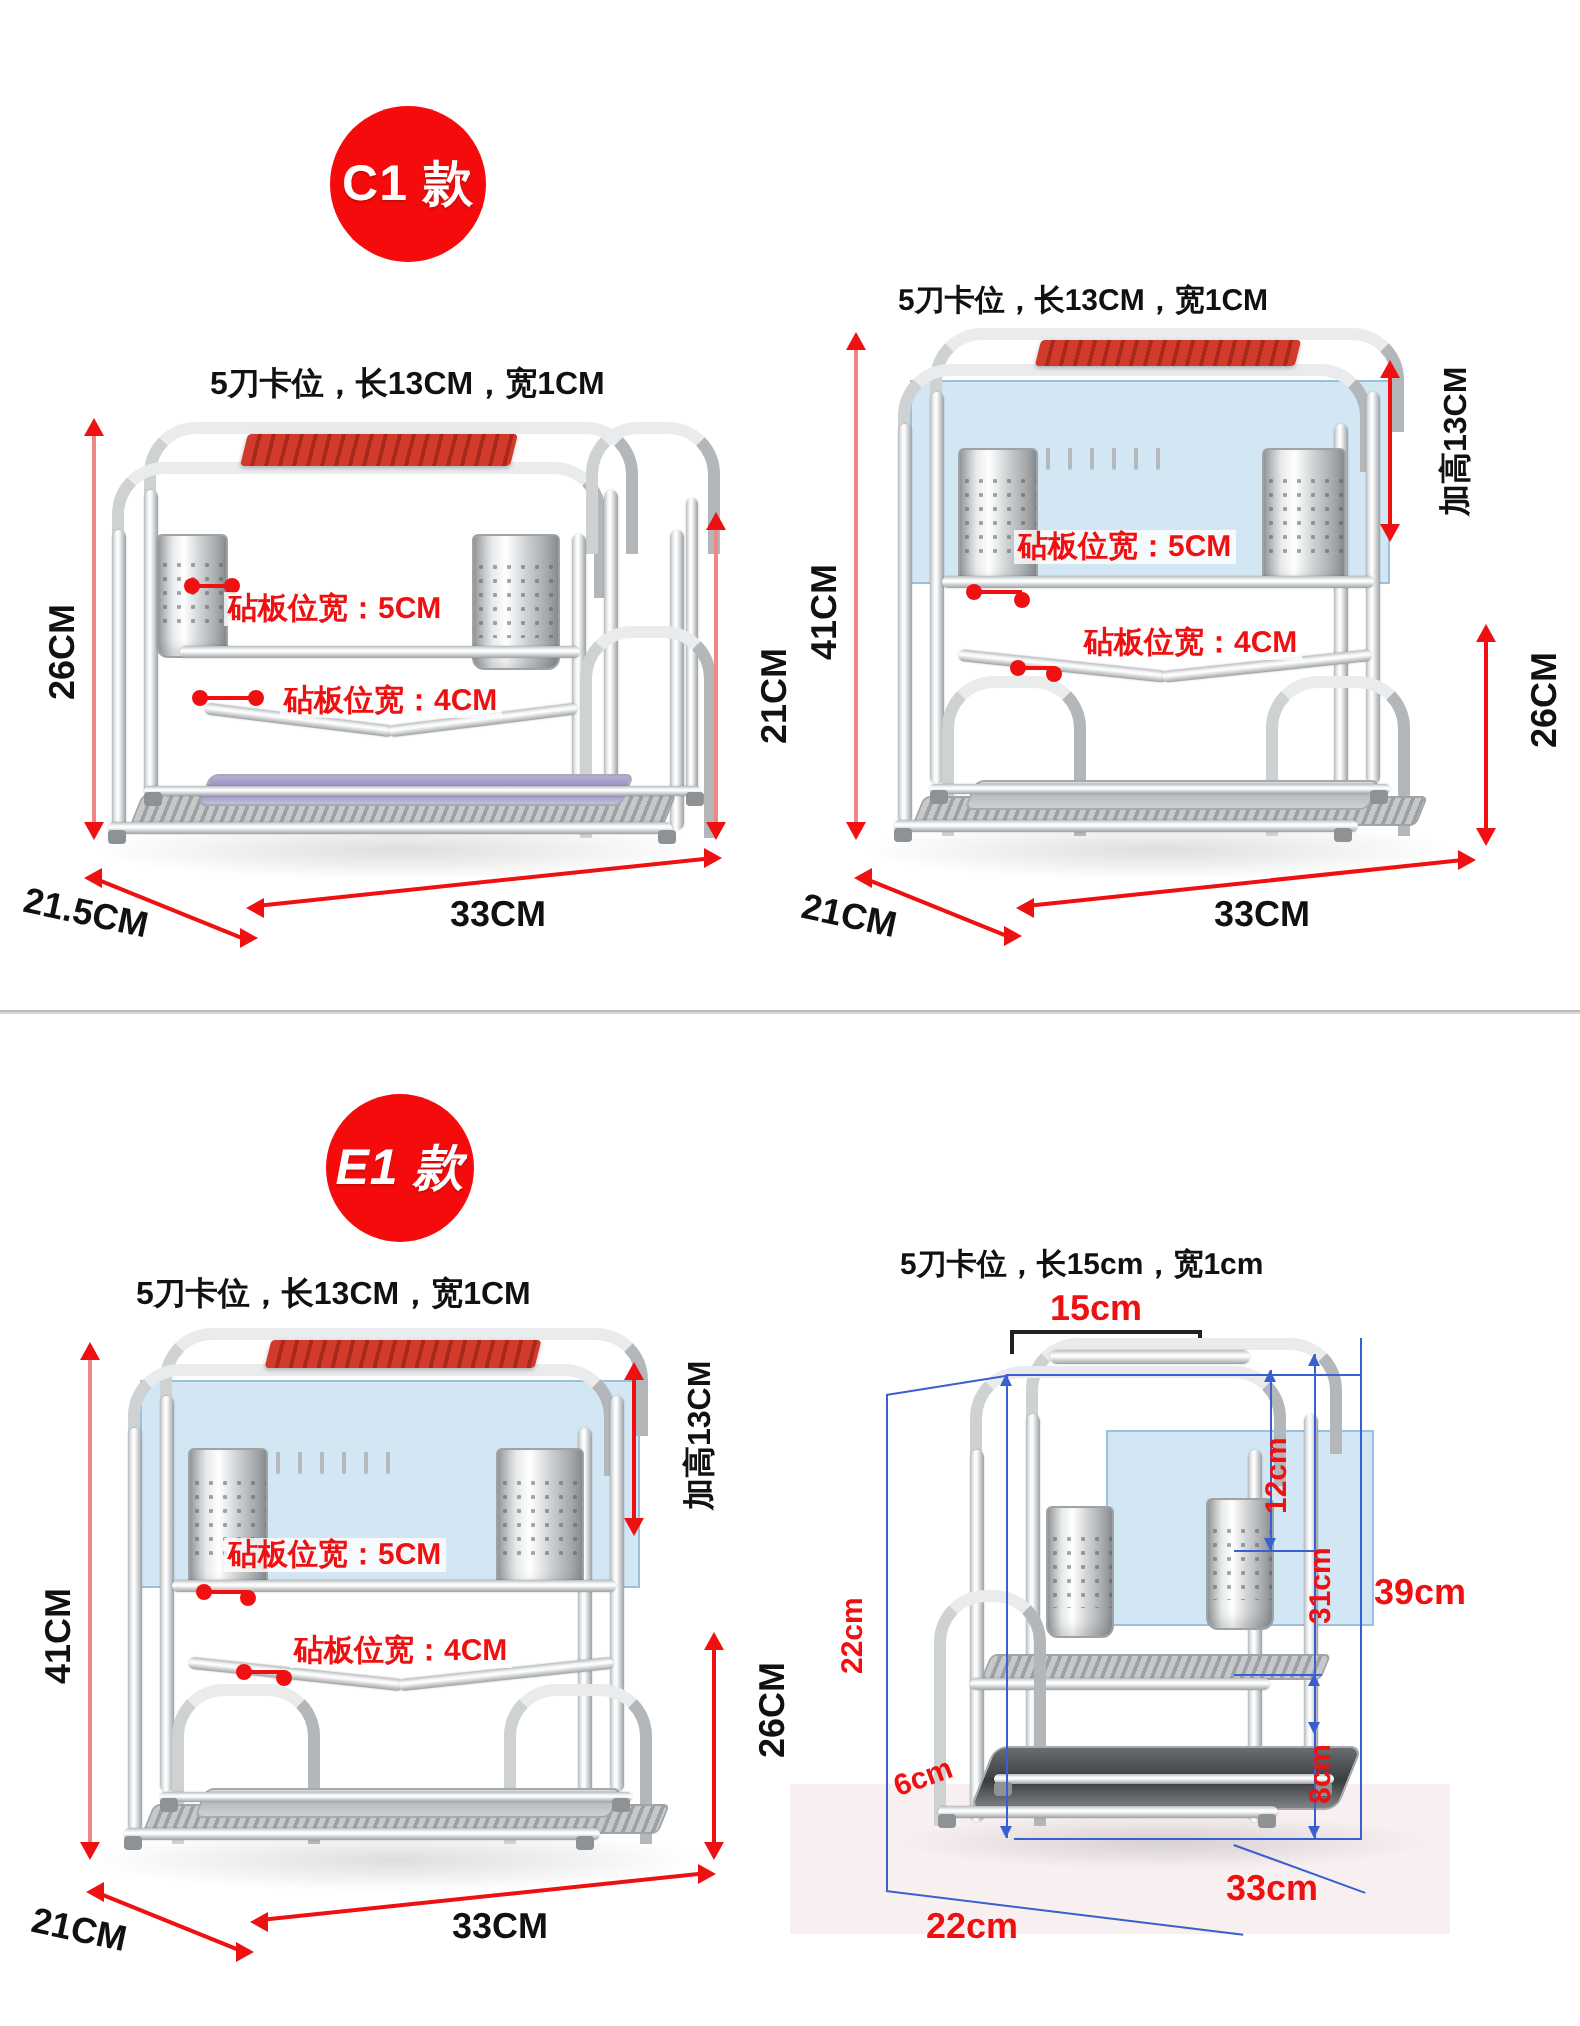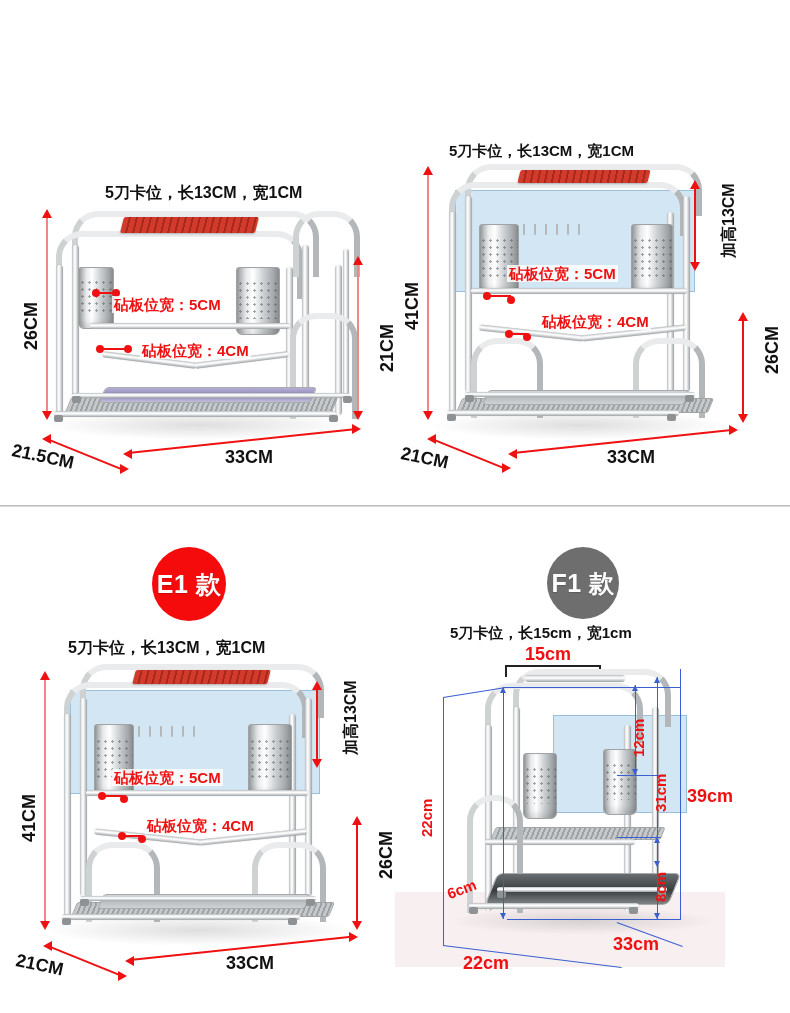--- a/index.html
+++ b/index.html
@@ -94,20 +94,23 @@
   .shadow{position:absolute;background:radial-gradient(ellipse at center,rgba(0,0,0,.13),rgba(0,0,0,0) 70%);}
   .pinkbg{position:absolute;background:#f7eff0;}
 </style>
 </head>
 <body>
 
 <div class="sheet">
 
   <div class="panel" id="panel-c1">
 
+    <div class="badge red" style="left:165px;top:53px;width:78px;height:78px;">
+      <span class="badge-text">C1 款</span>
+    </div>
 
     <div class="ann blk" style="left:105px;top:185px;">5刀卡位，长13CM，宽1CM</div>
 
     <div class="rack" style="left:50px;top:205px;width:300px;height:230px;">
       <div class="shadow" style="left:-6px;top:205px;width:312px;height:30px;"></div>
 
       <div class="arch" style="left:22px;top:6px;width:235px;height:60px;"></div>
 
       <div class="arch" style="left:6px;top:26px;width:235px;height:62px;"></div>
 
@@ -263,21 +266,21 @@
     <div class="arrow arr-h" style="left:118px;top:452px;width:222px;transform:rotate(-6deg);transform-origin:left top;"></div>
     <div class="tip tip-lf" style="left:113px;top:449px;"></div>
     <div class="tip tip-rt" style="left:334px;top:425px;"></div>
     <div class="ann dimblk" style="left:212px;top:448px;">33CM</div>
   </div>
 
   <div class="hdivider"></div>
 
   <div class="panel" id="panel-e1">
 
-    <div class="badge red" style="left:152px;top:40px;width:74px;height:74px;">
+    <div class="badge red" style="left:163px;top:40px;width:74px;height:74px;font-style:italic;">
       <span class="badge-text">E1 款</span>
     </div>
 
     <div class="ann blk" style="left:68px;top:133px;">5刀卡位，长13CM，宽1CM</div>
 
     <div class="rack" style="left:48px;top:155px;width:300px;height:280px;">
       <div class="shadow" style="left:-6px;top:252px;width:312px;height:32px;"></div>
 
       <div class="board" style="left:22px;top:28px;width:248px;height:102px;"></div>
 
@@ -355,23 +358,20 @@
     <div class="arrow arr-h" style="left:130px;top:452px;width:225px;transform:rotate(-6deg);transform-origin:left top;"></div>
     <div class="tip tip-lf" style="left:125px;top:449px;"></div>
     <div class="tip tip-rt" style="left:349px;top:425px;"></div>
     <div class="ann dimblk" style="left:226px;top:447px;">33CM</div>
   </div>
 
   <div class="panel" id="panel-f1">
 
     <div class="pinkbg" style="left:0px;top:385px;width:330px;height:75px;"></div>
 
-    <div class="badge gray" style="left:152px;top:40px;width:72px;height:72px;">
-      <span class="badge-text">F1 款</span>
-    </div>
 
     <div class="ann blk sm" style="left:55px;top:118px;">5刀卡位，长15cm，宽1cm</div>
 
     <div class="blk-line" style="left:110px;top:158px;width:96px;height:2px;"></div>
     <div class="blk-line" style="left:110px;top:158px;width:2px;height:12px;"></div>
     <div class="blk-line" style="left:204px;top:158px;width:2px;height:12px;"></div>
     <div class="ann dimred" style="left:130px;top:138px;">15cm</div>
 
     <div class="rack" style="left:62px;top:160px;width:250px;height:265px;">
       <div class="shadow" style="left:-10px;top:240px;width:270px;height:28px;"></div>

